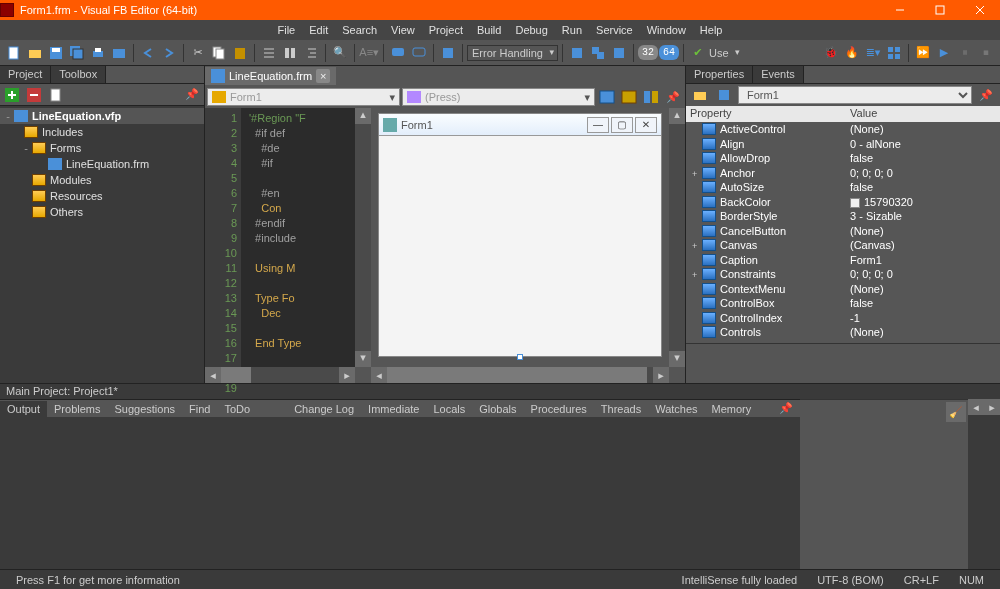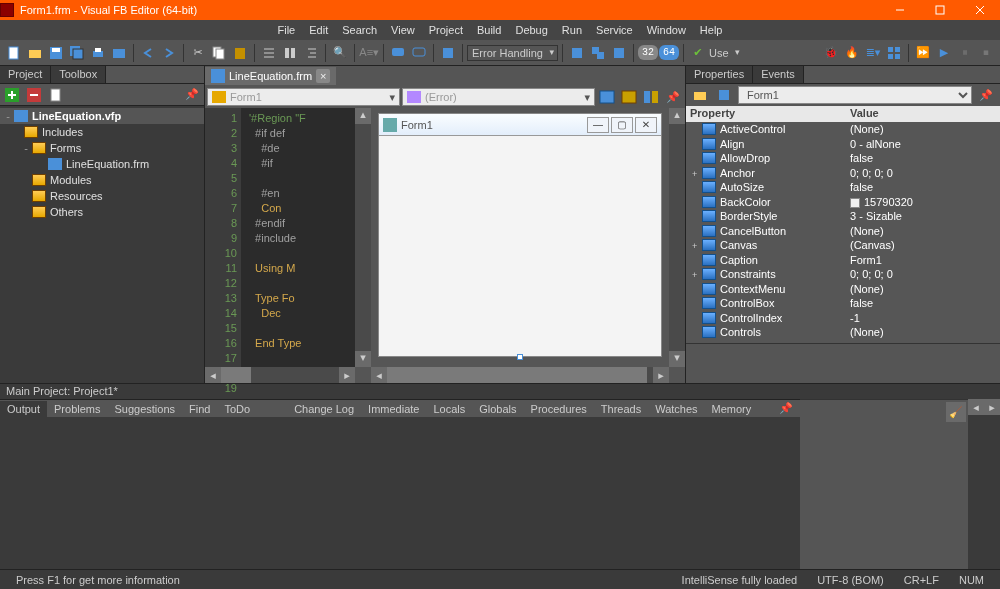--- a/index.html
+++ b/index.html
@@ -60,21 +60,21 @@
 .dotgrid { position:absolute; top:22px; left:0; right:0; bottom:0; background-image:radial-gradient(#888 0.5px,transparent 0.5px); background-size:10px 10px; background-color:#f4f4f4; }
 .handle { position:absolute; width:6px; height:6px; border:1px solid #4a90d9; background:#fff; }
 .hscroll { height:16px; background:#555; display:flex; align-items:center; }
 .hscroll .sbtn { width:16px; height:16px; background:#6a6a6a; display:flex; align-items:center; justify-content:center; color:#ccc; }
 .hscroll .strack { flex:1; background:#4a4a4a; height:16px; position:relative; }
 .hscroll .sthumb { position:absolute; top:0; height:16px; background:#7a7a7a; }
 .rightpanel { width:315px; background:#3a3a3a; display:flex; flex-direction:column; border-left:1px solid #222; }
 .props-toolbar { height:22px; background:#555; display:flex; align-items:center; padding:0 4px; gap:4px; }
 .props-toolbar select { flex:1; background:#ececec; border:1px solid #888; height:18px; padding:0 4px; color:#555; }
 .prophead { height:16px; background:#e8e8e8; display:flex; color:#444; }
-.prophead div { padding:1px 4px;font-weight:bold; }
+.prophead div { padding:1px 4px; }
 .proplist { flex:1; overflow:auto; background:#565656; }
 .proprow { display:flex; height:14.5px; align-items:center; }
 .proprow .pc1 { width:160px; display:flex; align-items:flex-end; padding-left:6px; }
 .proprow .pexp { width:10px; color:#ccc; font-size:9px; }
 .proprow .pic { width:14px; height:12px; background:linear-gradient(#6ab0ff,#2a70c0); margin-right:4px; border:1px solid #14508a; }
 .proprow .pn { color:#fff; }
 .proprow .pv { flex:1; color:#fff; padding-left:4px; }
 .swatch { display:inline-block; width:10px; height:10px; background:#f0f0f0; border:1px solid #888; margin-right:4px; vertical-align:middle; }
 .bottomtabs { height:18px; background:#555; display:flex; align-items:center; border-top:1px solid #222; }
 .bottomtabs span { padding:2px 7px; cursor:pointer; color:#ccc; }
@@ -345,21 +345,21 @@
         <div class="closeb">×</div>
       </div>
     </div>
     <div class="dropbar">
       <div class="combo">
           <div class="cicon"></div>
           <span>Form1</span>
         </div>
       <div class="combo">
           <div class="cicon p"></div>
-          <span>(Error)</span>
+          <span>(Press)</span>
         </div>
       <div class="tbtn">
           <svg width="16" height="14">
             <rect x="1" y="1" width="14" height="12" fill="#4a90d9" stroke="#14508a"></rect>
           </svg>
         </div>
       <div class="tbtn">
           <svg width="16" height="14">
             <rect x="1" y="1" width="14" height="12" fill="#c9a000" stroke="#704000"></rect>
           </svg>

